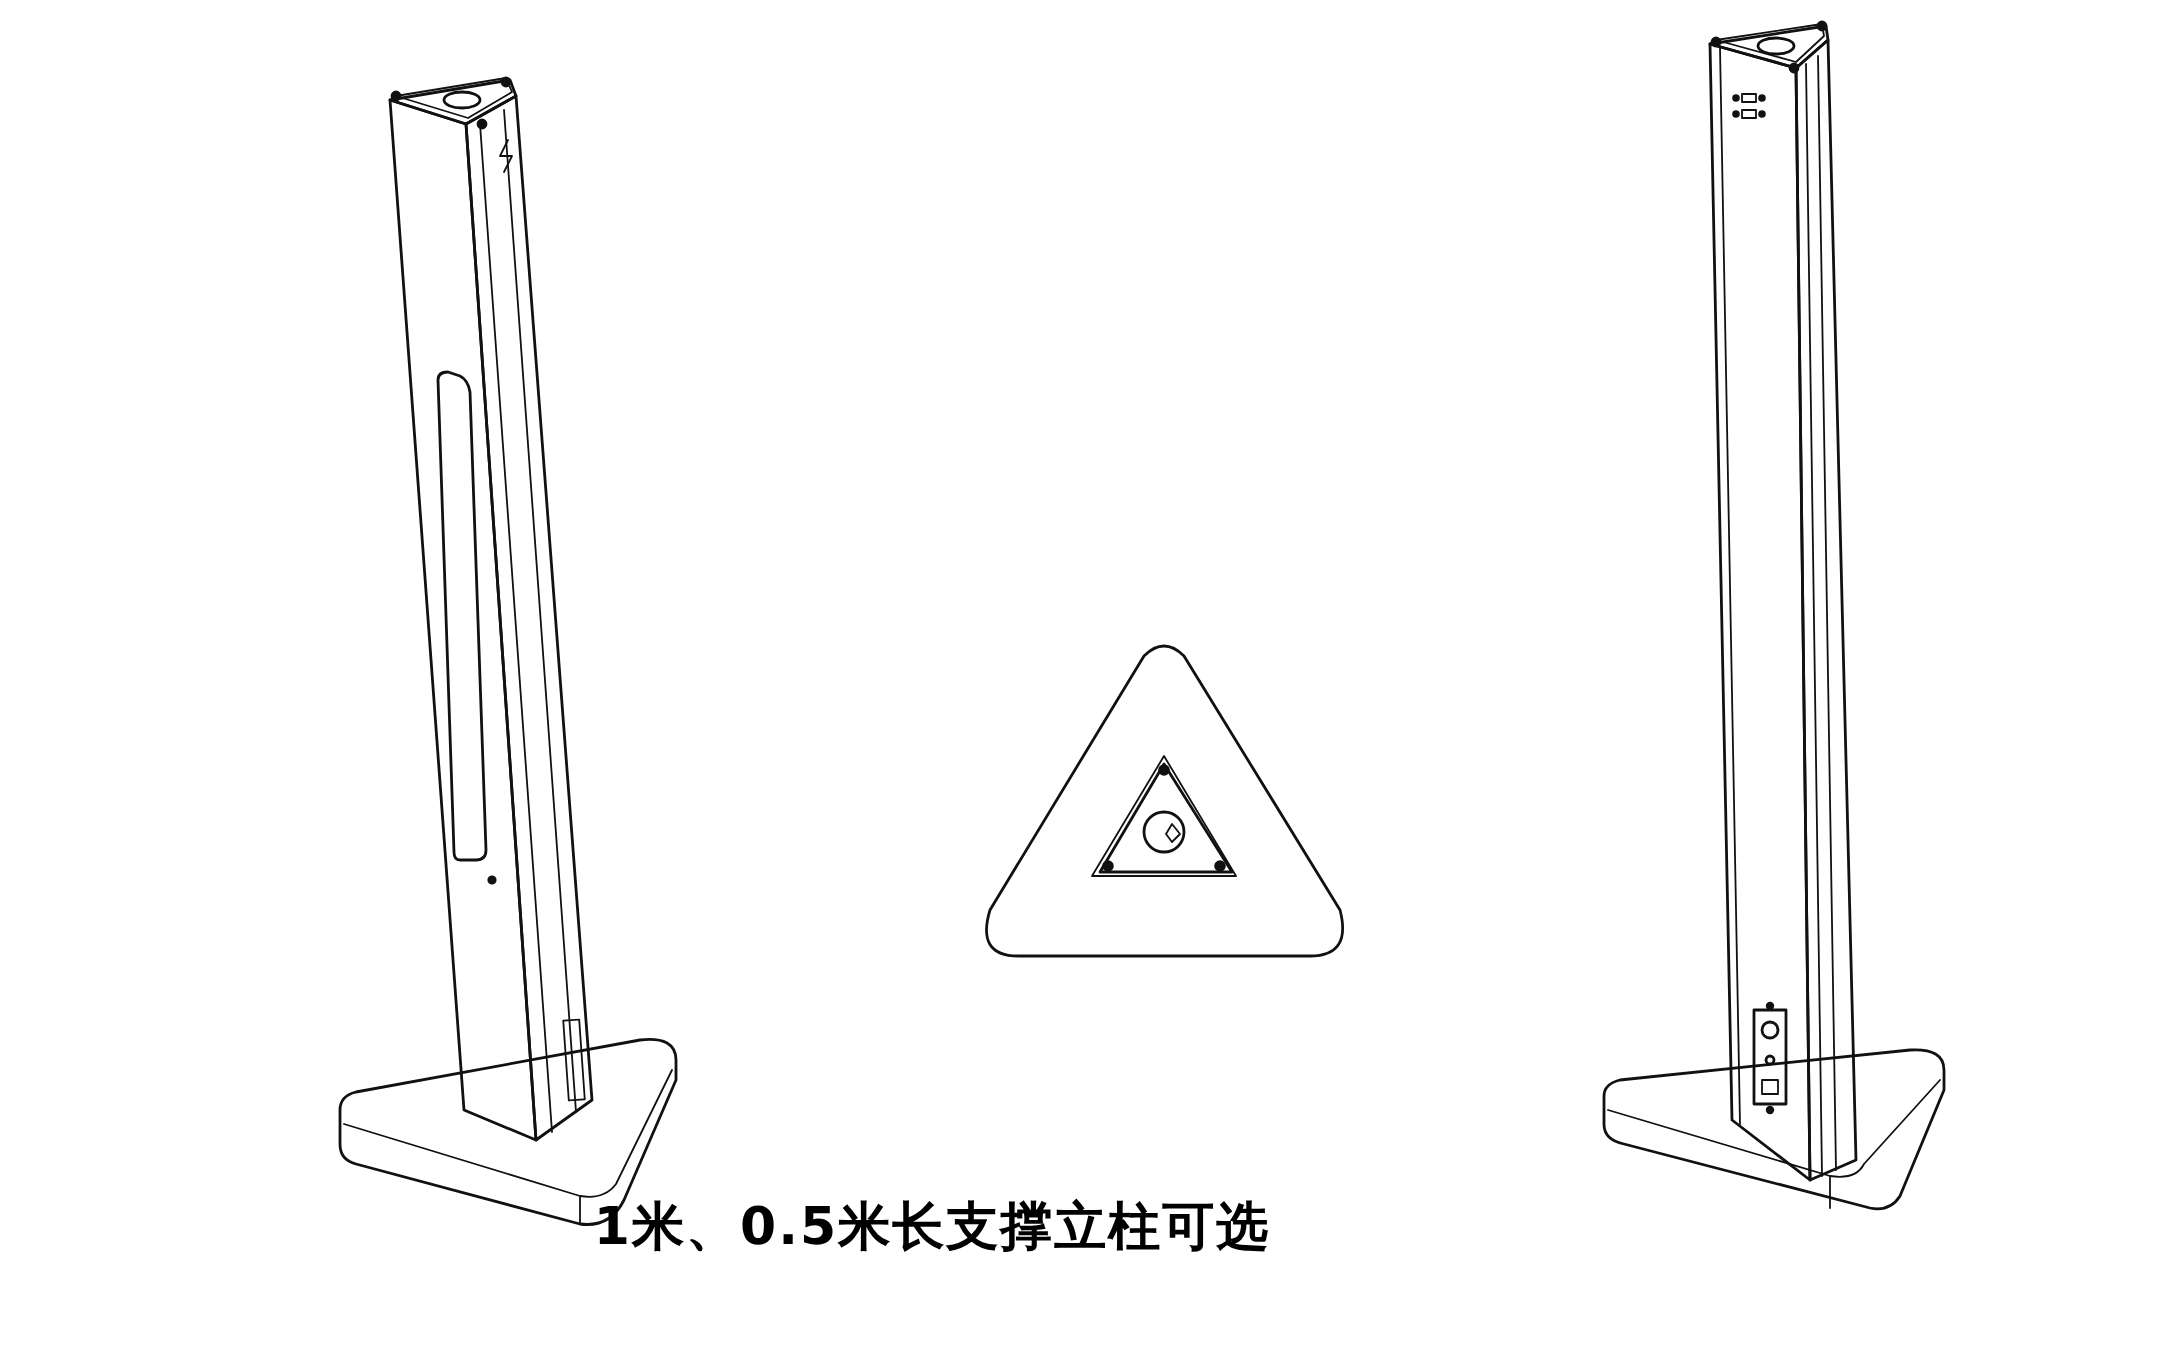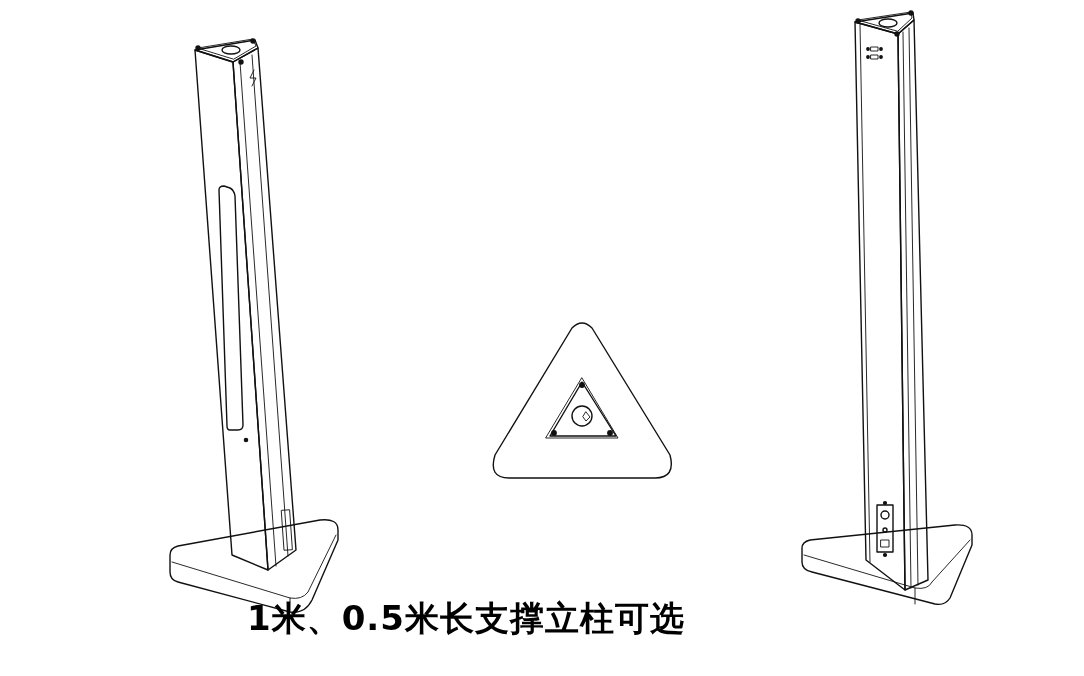--- a/index.html
+++ b/index.html
@@ -1,18 +1,18 @@
 <!DOCTYPE html>
 <html><head>
 <meta charset="utf-8">
 <style>
   html,body{margin:0;padding:0;background:#fff;}
   body{width:1084px;height:676px;position:relative;overflow:hidden;font-family:"DejaVu Sans","Liberation Sans",sans-serif;}
   .drawing{position:absolute;left:0;top:0;width:1084px;height:676px;}
-  .caption{position:absolute;left:0;top:596px;width:932px;text-align:center;font-size:34px;font-weight:bold;color:#000;letter-spacing:1px;}
+  .caption{position:absolute;left:0;top:596px;width:932px;text-align:center;font-size:26px;font-weight:bold;color:#000;letter-spacing:1px;}
   svg line, svg path, svg polygon, svg circle, svg ellipse, svg rect{stroke:#111;fill:none;stroke-width:1.4;stroke-linejoin:round;stroke-linecap:round;}
   svg .thin{stroke-width:0.9;}
   svg .dot{fill:#111;}
 </style>
 </head>
 <body>
 
 <svg class="drawing" viewBox="0 0 1084 676" xmlns="http://www.w3.org/2000/svg">
 
   <g>

